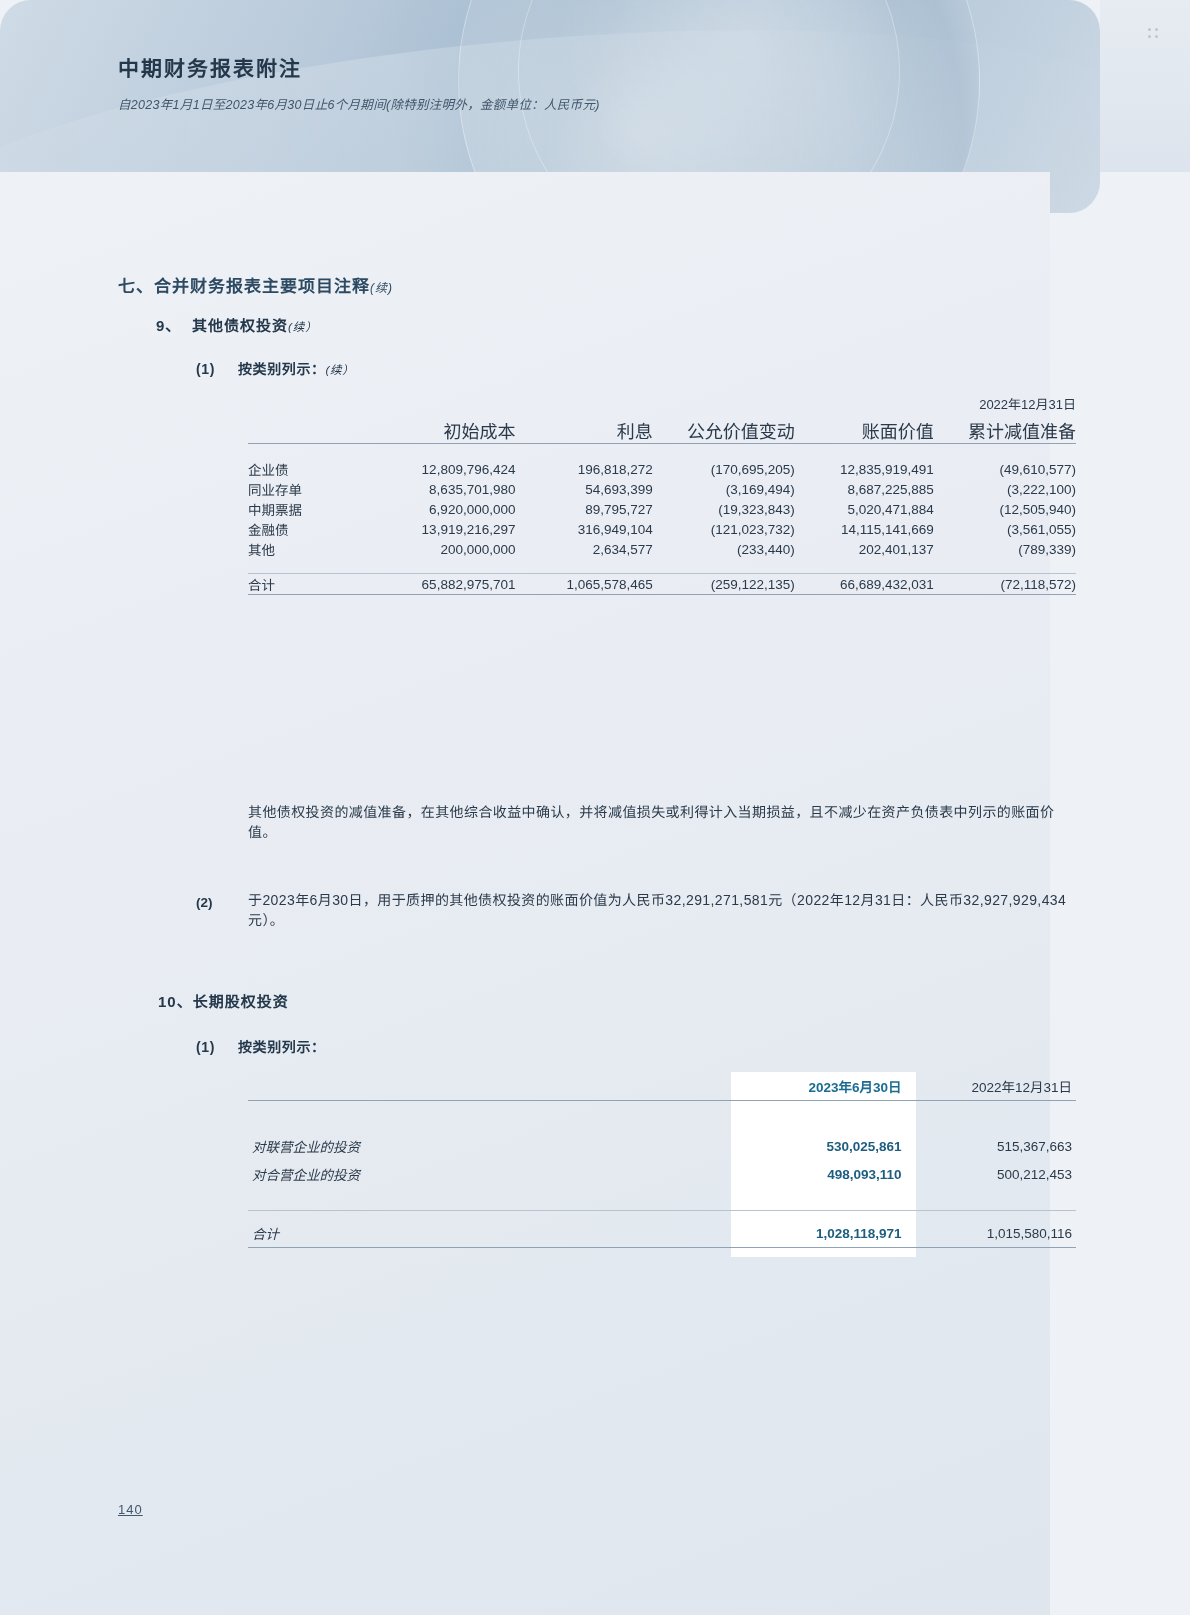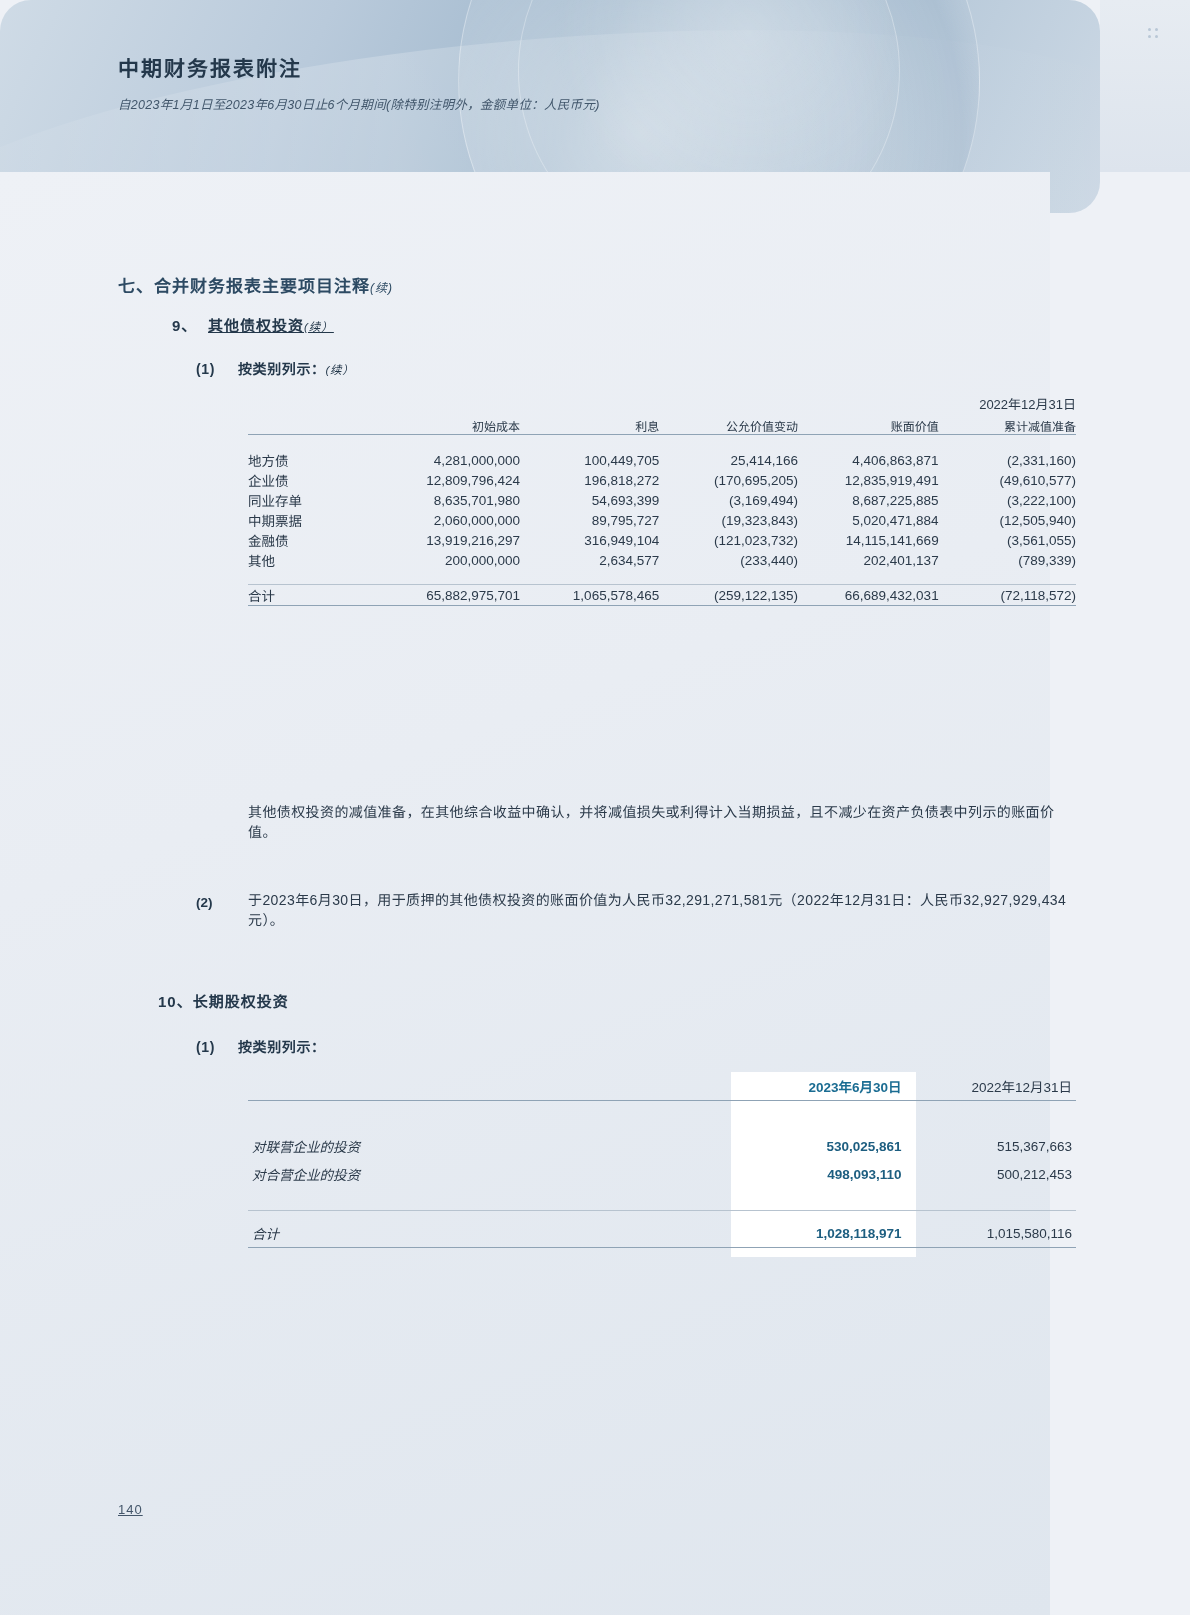--- a/index.html
+++ b/index.html
@@ -107,27 +107,26 @@
     letter-spacing: 1px;
   }
   .section-title .cont {
     font-size: 12px;
     font-style: italic;
     font-weight: 400;
   }
 
   .item-9 {
     position: absolute;
-    left: 172px;
+    left: 156px;
     top: 142px;
     font-size: 15px;
     font-weight: 700;
     color: #24384b;
     letter-spacing: 1px;
-    text-decoration: underline;
   }
   .item-9 .num { display: inline-block; width: 36px; }
   .item-9 .cont {
     font-size: 11.5px;
     font-style: italic;
     font-weight: 400;
   }
 
   .sub-1 {
     position: absolute;
@@ -164,21 +163,21 @@
     text-align: right;
     white-space: nowrap;
   }
   .hdr-date {
     font-size: 13px;
     text-align: center;
     padding-bottom: 4px !important;
   }
   .colhdr td {
     padding: 2px 0 10px 0;
-    font-size: 12px;
+    font-size: 18px;
   }
   .rule {
     border-top: 1px solid #8fa3b5;
     height: 1px;
   }
   .rule-thin {
     border-top: 1px solid #b7c3cf;
   }
   .datarow td {
     padding: 7px 0;
@@ -343,46 +342,38 @@
         <td class="w-col">累计减值准备</td>
       </tr>
       <tr>
         <td colspan="6" class="rule"></td>
       </tr>
       <tr class="spacer-row">
             <td colspan="6"></td>
           </tr>
 
       <tr class="datarow">
-        <td class="lbl">地方债</td>
-        <td>4,281,000,000</td>
-        <td>100,449,705</td>
-        <td>25,414,166</td>
-        <td>4,406,863,871</td>
-        <td>(2,331,160)</td>
-      </tr>
-      <tr class="datarow">
         <td class="lbl">企业债</td>
         <td>12,809,796,424</td>
         <td>196,818,272</td>
         <td>(170,695,205)</td>
         <td>12,835,919,491</td>
         <td>(49,610,577)</td>
       </tr>
       <tr class="datarow">
         <td class="lbl">同业存单</td>
         <td>8,635,701,980</td>
         <td>54,693,399</td>
         <td>(3,169,494)</td>
         <td>8,687,225,885</td>
         <td>(3,222,100)</td>
       </tr>
       <tr class="datarow">
         <td class="lbl">中期票据</td>
-        <td>2,060,000,000</td>
+        <td>6,920,000,000</td>
         <td>89,795,727</td>
         <td>(19,323,843)</td>
         <td>5,020,471,884</td>
         <td>(12,505,940)</td>
       </tr>
       <tr class="datarow">
         <td class="lbl">金融债</td>
         <td>13,919,216,297</td>
         <td>316,949,104</td>
         <td>(121,023,732)</td>

